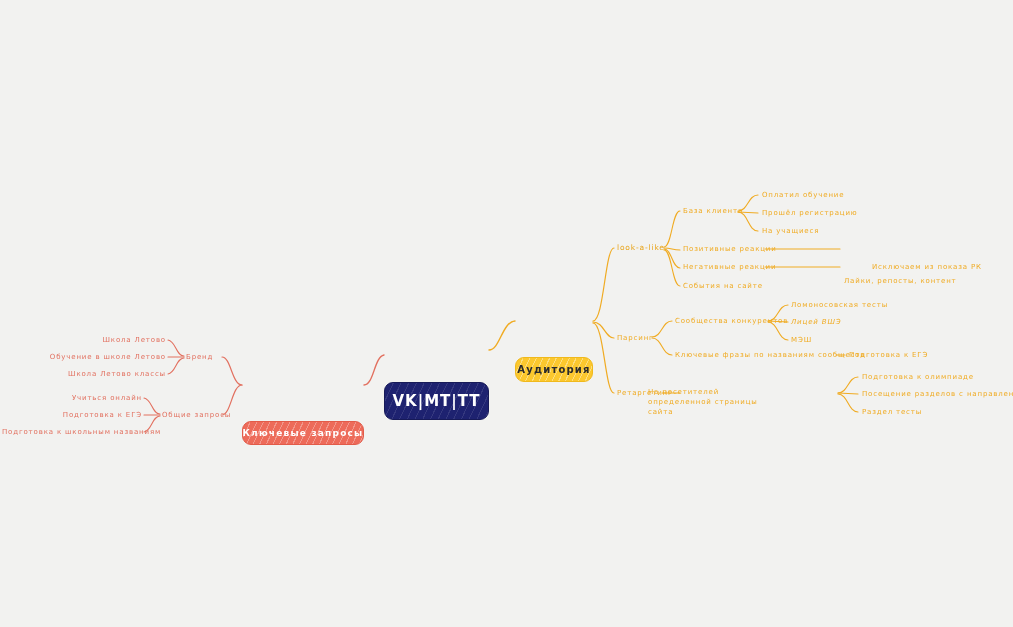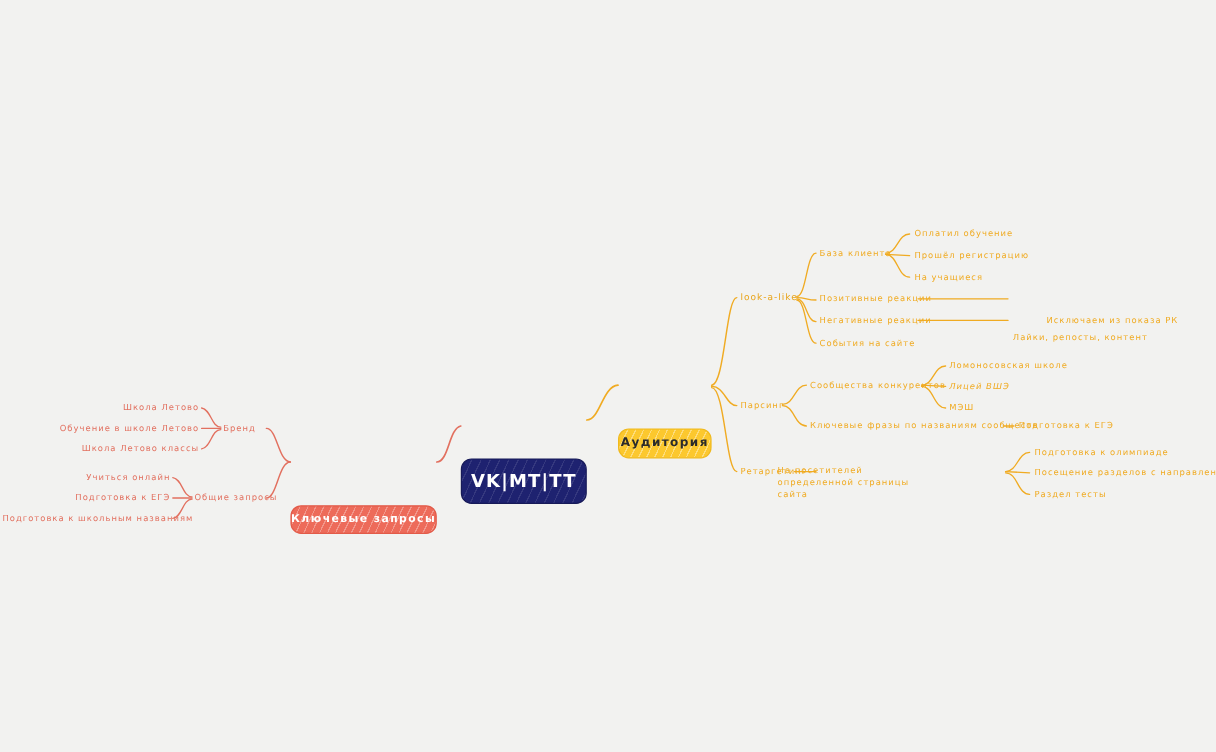--- a/index.html
+++ b/index.html
@@ -138,21 +138,21 @@
 <div class="lbl yel" style="left:844px;top:244px;margin-top:32px;">Лайки, репосты, контент</div>
 
 <div class="lbl yel" style="left:683px;top:262px;">Негативные реакции</div>
 <div class="lbl yel" style="left:844px;top:262px;padding-left:28px;">Исключаем из показа РК</div>
 
 <div class="lbl yel" style="left:683px;top:281px;">События на сайте</div>
 
 <div class="lbl yel" style="left:617px;top:333px;">Парсинг</div>
 
 <div class="lbl yel" style="left:675px;top:316px;">Сообщества конкурентов</div>
-<div class="lbl yel" style="left:791px;top:300px;">Ломоносовская школе</div>
+<div class="lbl yel" style="left:791px;top:300px;">Ломоносовская тесты</div>
 <div class="lbl yel" style="left:791px;top:317px;font-style:italic;">Лицей ВШЭ</div>
 <div class="lbl yel" style="left:791px;top:335px;">МЭШ</div>
 
 <div class="lbl yel" style="left:675px;top:350px;">Ключевые фразы по названиям сообществ</div>
 <div class="lbl yel" style="left:849px;top:350px;">Подготовка к ЕГЭ</div>
 
 <div class="lbl yel" style="left:617px;top:388px;">Ретаргетинг</div>
 
 <div class="lbl yel wrap" style="left:648px;top:387px;">На посетителей определенной страницы сайта</div>
 <div class="lbl yel" style="left:862px;top:372px;">Подготовка к олимпиаде</div>

